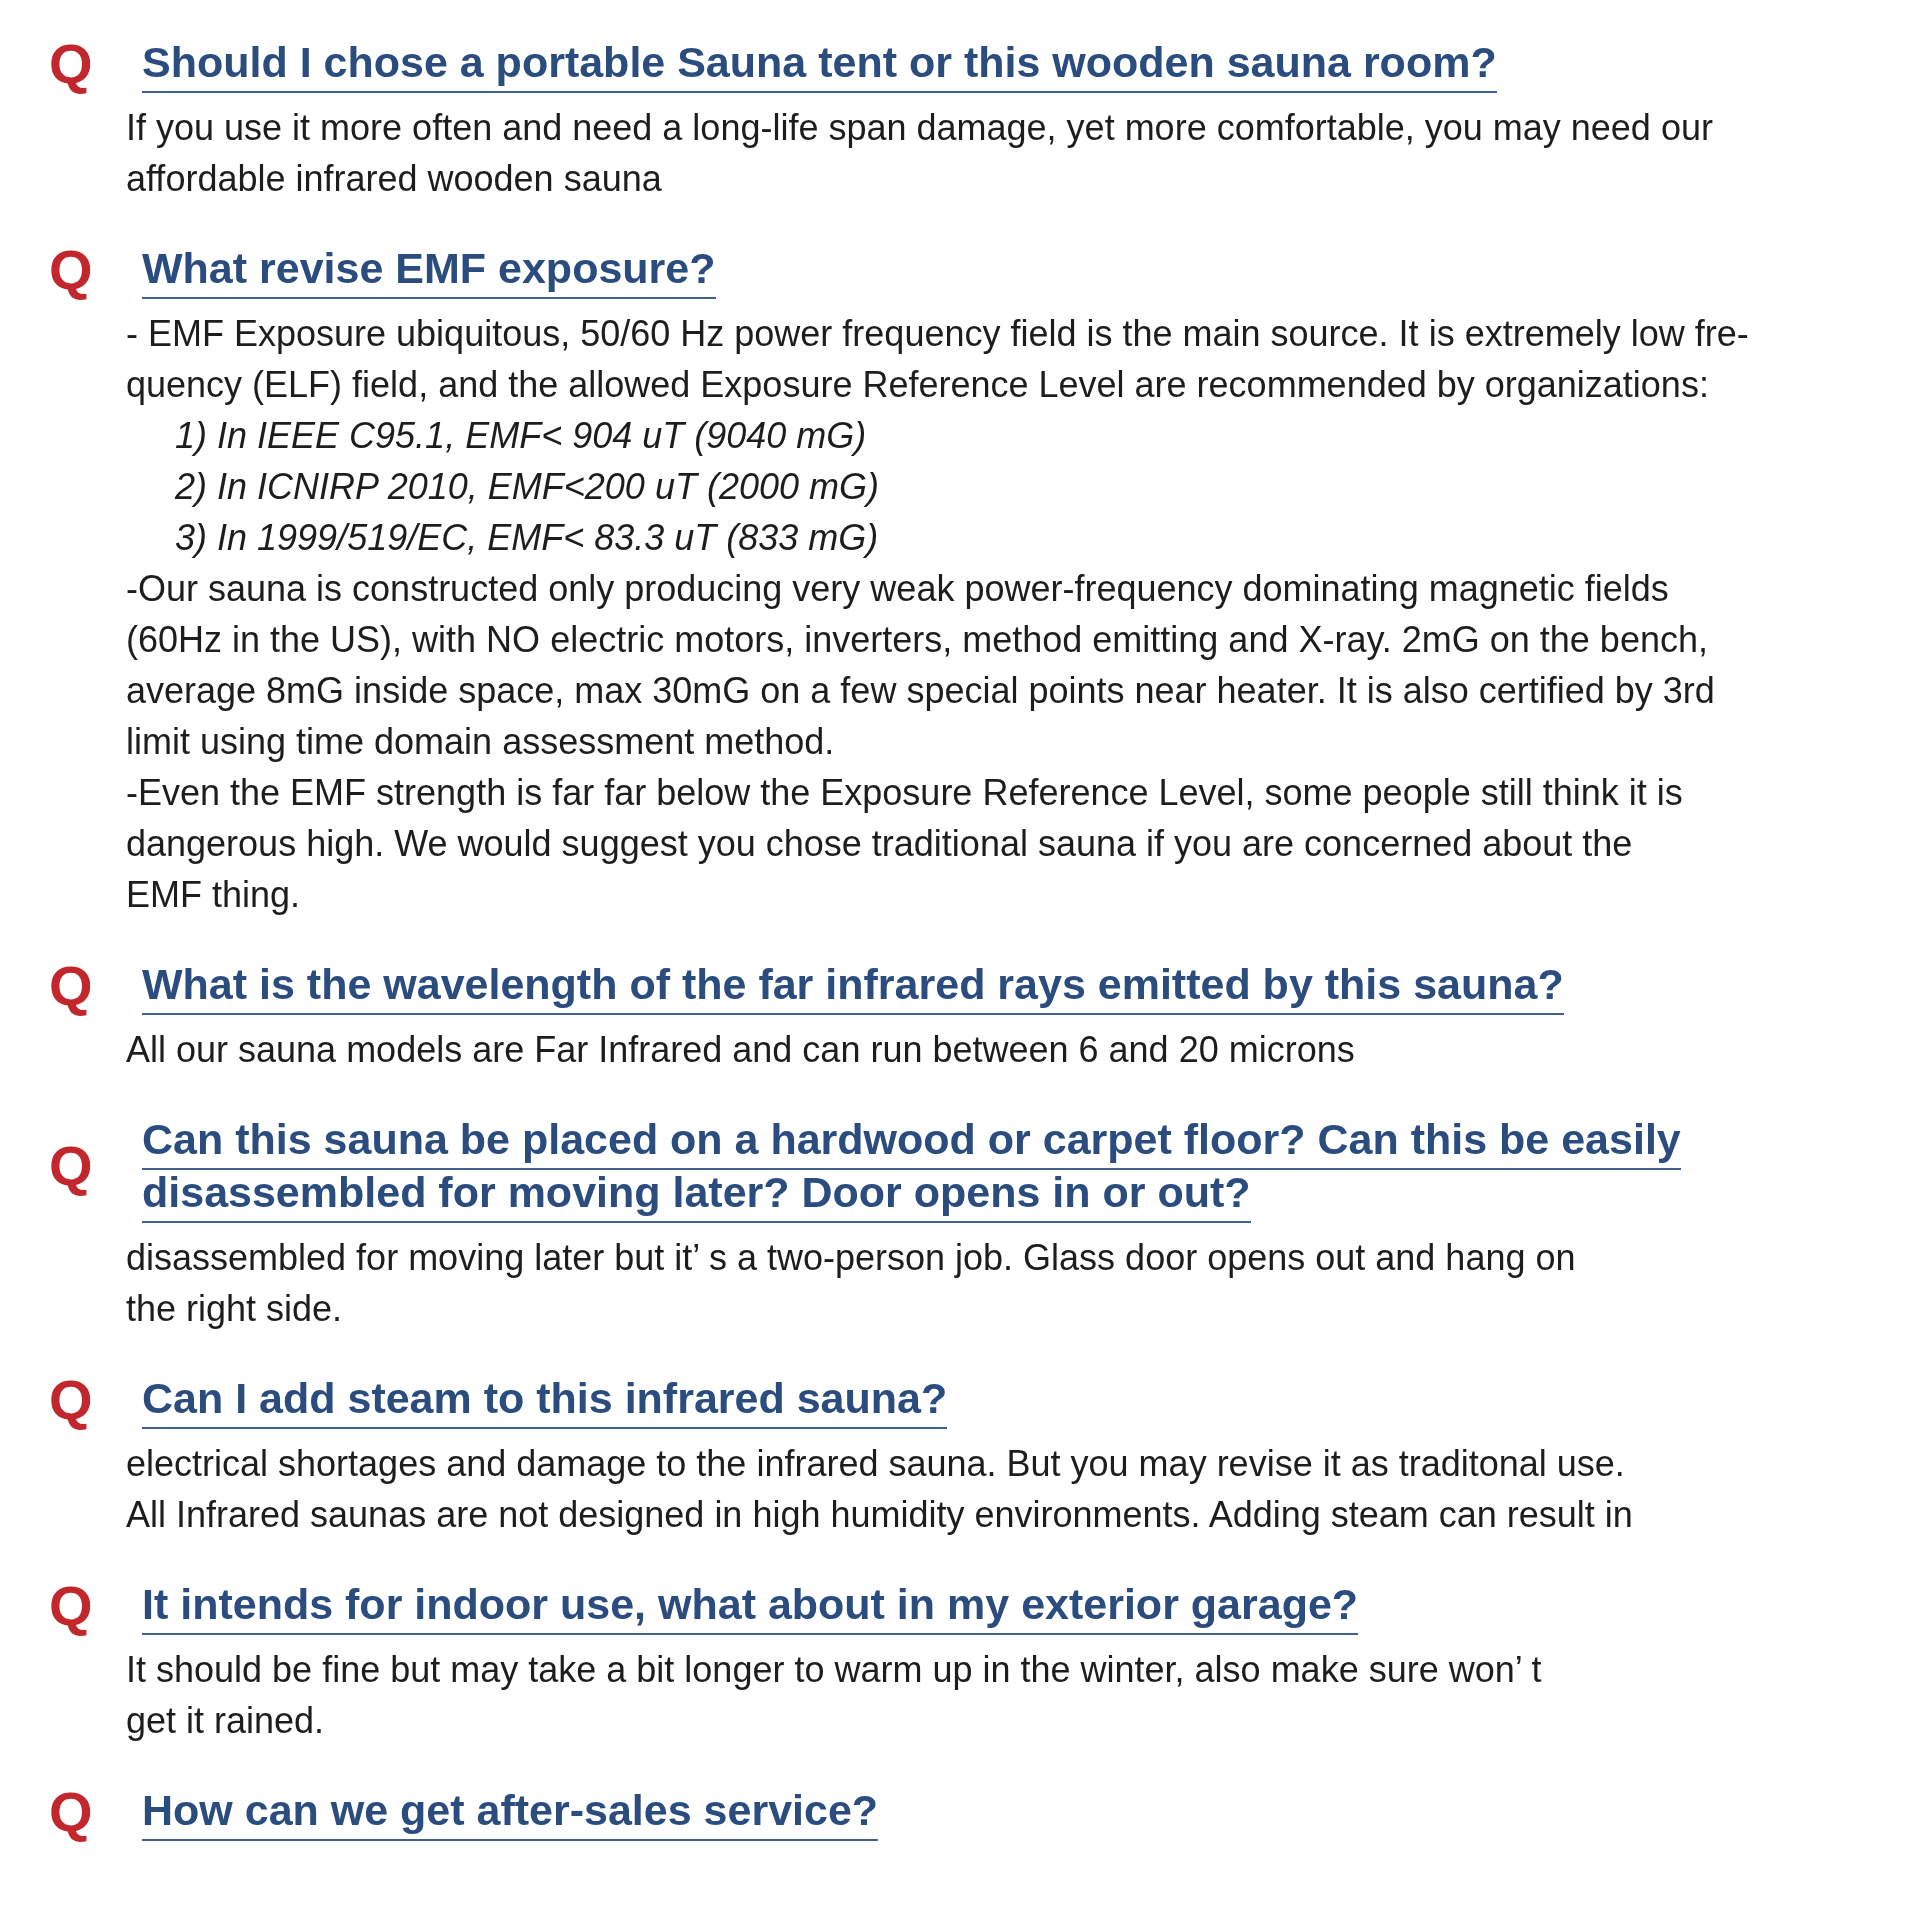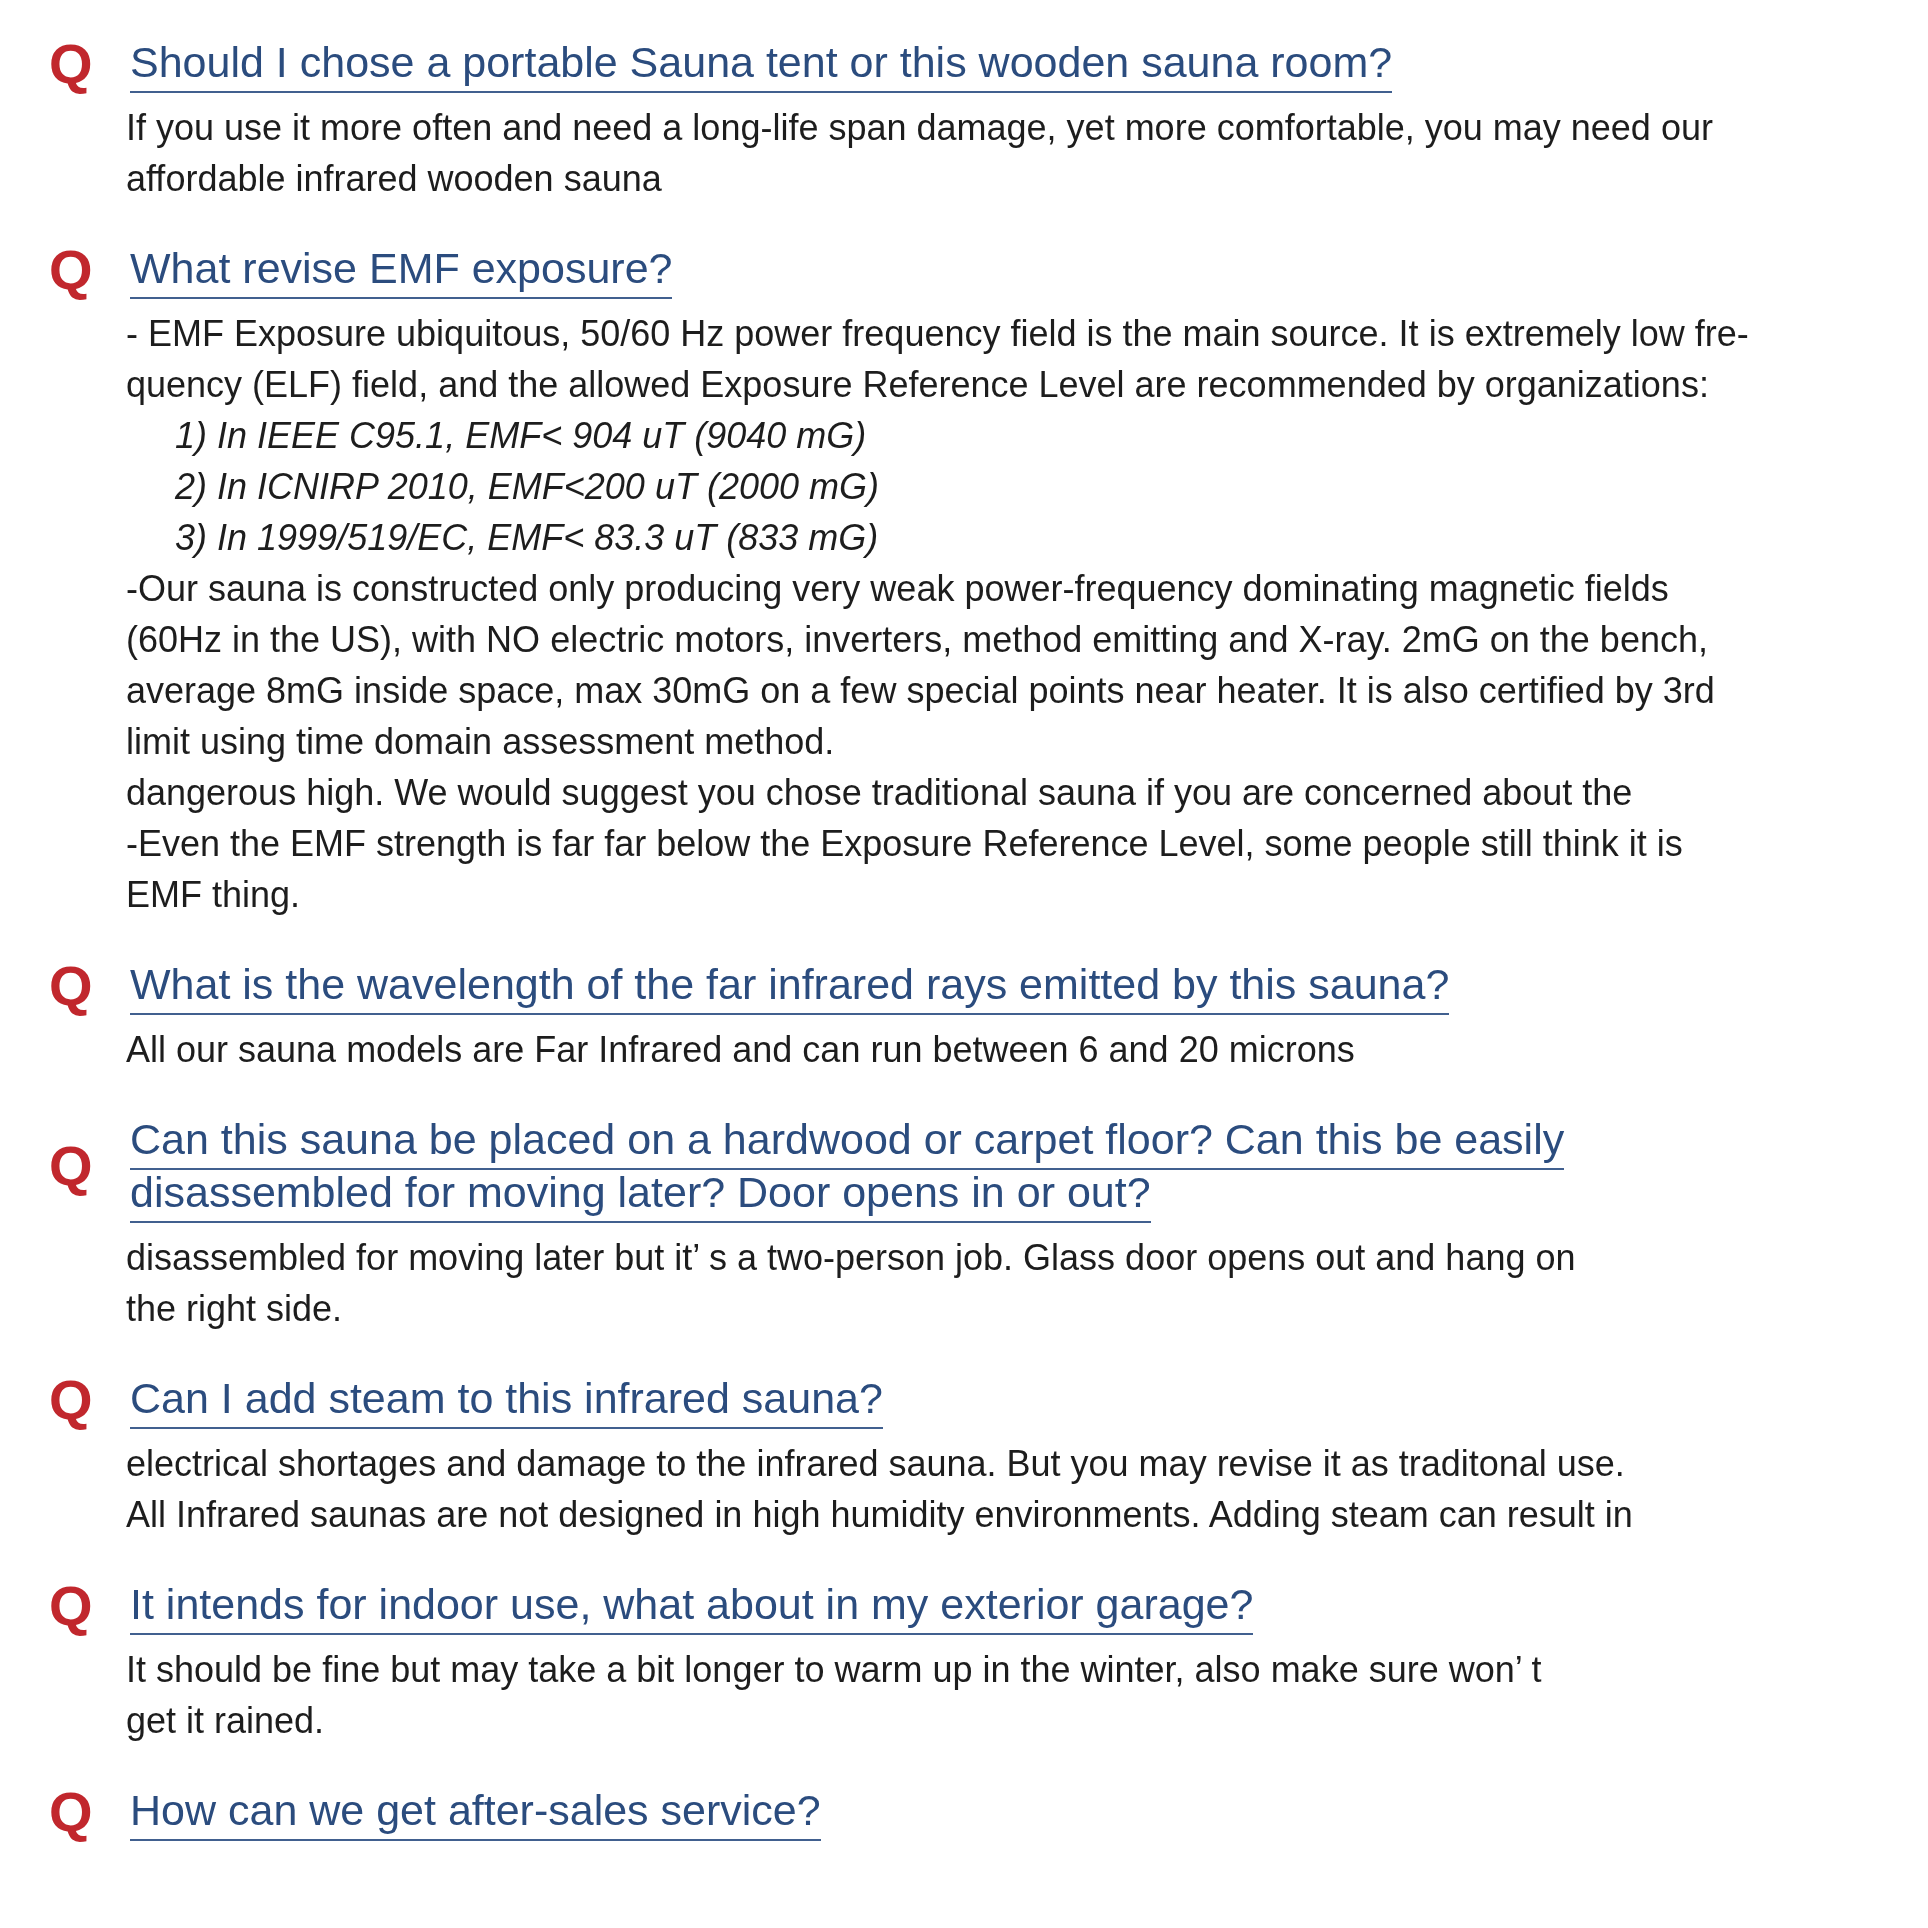--- a/index.html
+++ b/index.html
@@ -41,24 +41,24 @@
     font-size: 56px;
     line-height: 55px;
     font-weight: 800;
     color: var(--q-red);
     letter-spacing: -1.9px;
   }
   
   .faq-item:nth-child(4) .qmark { position: relative; top: 24.5px; }
   .content { flex: 1 1 auto; min-width: 0; }
   .question {
-    margin: 0 0 13px 4px;
+    margin: 0 0 13px 16px;
     font-size: 43px;
     line-height: 53px;
-    font-weight: 400;
+    font-weight: 700;
     color: var(--question-blue);
   }
   .question .qtext {
     white-space: pre-line;
     border-bottom: 2.8px solid var(--underline-blue);
     padding-bottom: 4.7px;
   }
   .answer {
     font-size: 36px;
     line-height: 51px;
@@ -96,22 +96,22 @@
       <div class="answer">
             <div class="line">- EMF Exposure ubiquitous, 50/60 Hz power frequency field is the main source. It is extremely low fre-</div>
             <div class="line">quency (ELF) field, and the allowed Exposure Reference Level are recommended by organizations:</div>
             <div class="line indent">1) In IEEE C95.1, EMF&lt; 904 uT (9040 mG)</div>
             <div class="line indent">2) In ICNIRP 2010, EMF&lt;200 uT (2000 mG)</div>
             <div class="line indent">3) In 1999/519/EC, EMF&lt; 83.3 uT (833 mG)</div>
             <div class="line">-Our sauna is constructed only producing very weak power-frequency dominating magnetic fields</div>
             <div class="line">(60Hz in the US), with NO electric motors, inverters, method emitting and X-ray. 2mG on the bench,</div>
             <div class="line">average 8mG inside space, max 30mG on a few special points near heater. It is also certified by 3rd</div>
             <div class="line">limit using time domain assessment method.</div>
+            <div class="line">-Even the EMF strength is far far below the Exposure Reference Level, some people still think it is</div>
             <div class="line">dangerous high. We would suggest you chose traditional sauna if you are concerned about the</div>
-            <div class="line">-Even the EMF strength is far far below the Exposure Reference Level, some people still think it is</div>
             <div class="line">EMF thing.</div>
           </div>
     </div>
   </div>
 
   <div class="faq-item">
     <div class="qcol">
       <span class="qmark">Q</span>
     </div>
     <div class="content">

